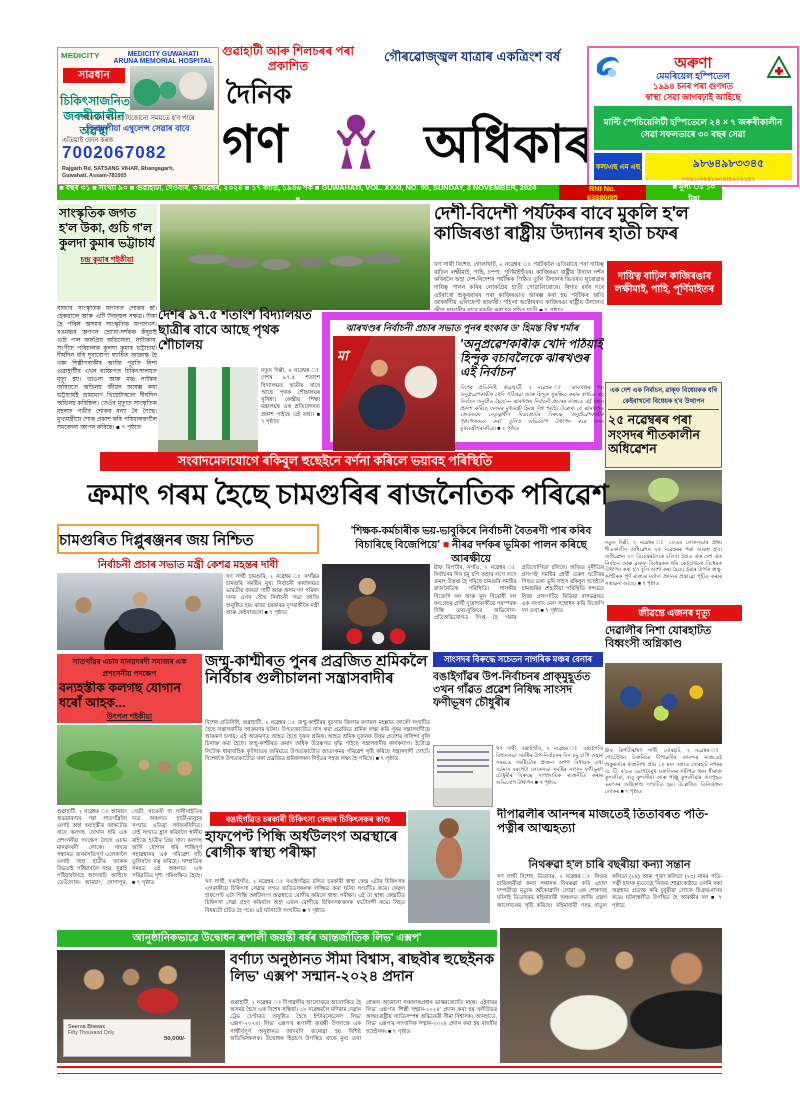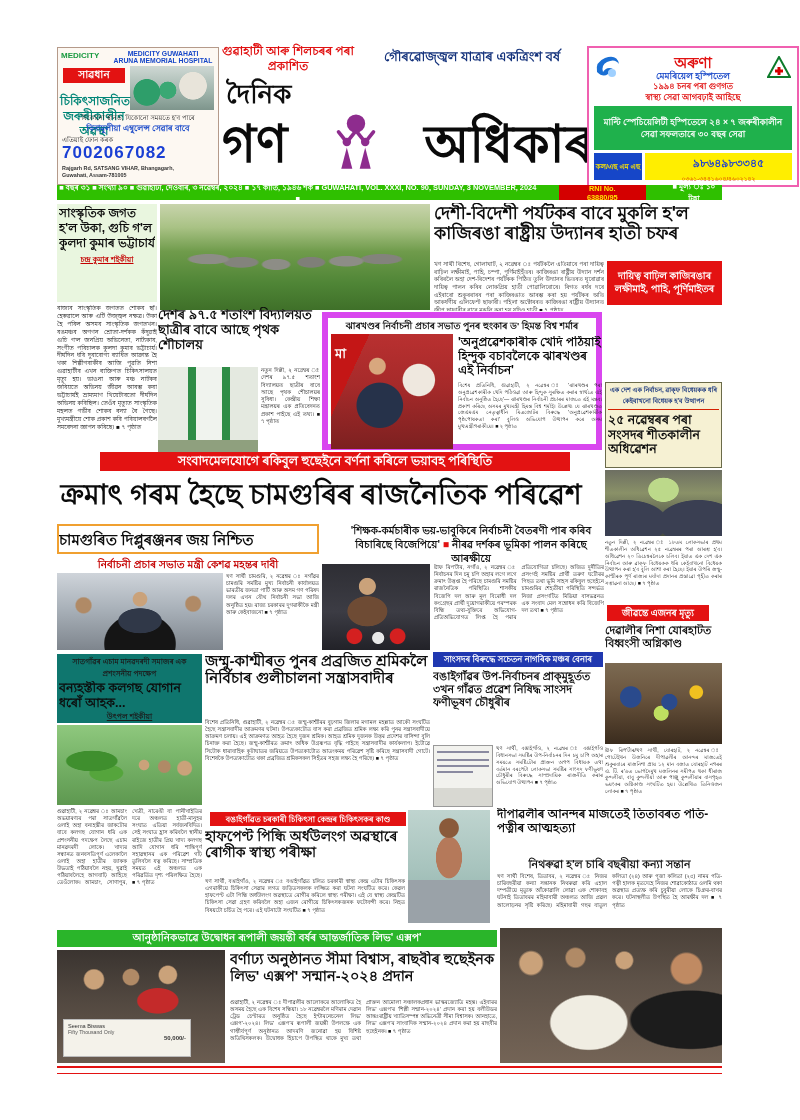--- a/index.html
+++ b/index.html
@@ -136,21 +136,21 @@
   <div class="abs banner red" style="left:607px;top:261px;width:115px;height:44px;font-size:9.6px;line-height:1.35;padding:0 3px;box-sizing:border-box;">
     <span>দায়িত্ব বাঢ়িল কাজিৰঙাৰ লক্ষীমাই, পাহি, পূৰ্ণিমাইতৰ</span>
   </div>
 
   <div class="hl abs" style="left:158px;top:307px;width:162px;height:57px;font-size:13px;">দেশৰ ৯৭.৫ শতাংশ বিদ্যালয়ত ছাত্ৰীৰ বাবে আছে পৃথক শৌচালয়</div>
   <div class="ph" style="left:158px;top:367px;width:100px;height:85px;background:
          linear-gradient(90deg,#e8ede4 0 30%,#2e8c46 30% 38%,#f0f3ee 38% 64%,#2e8c46 64% 72%,#e4e9e0 72% 100%),
          linear-gradient(180deg,#b9c4b2 0%,#dfe5da 100%);box-shadow:inset 0 -12px 0 #8fa07e;"></div>
   <div class="abs j" style="left:261px;top:367px;width:59px;height:85px;font-size:5.5px;">নতুন দিল্লী, ২ নৱেম্বৰ ঃ দেশৰ ৯৭.৫ শতাংশ বিদ্যালয়ত ছাত্ৰীৰ বাবে আছে পৃথক শৌচালয়ৰ সুবিধা। কেন্দ্ৰীয় শিক্ষা মন্ত্ৰালয়ৰ এক প্ৰতিবেদনত প্ৰকাশ পাইছে এই তথ্য। ■ ৭ পৃষ্ঠাত</div>
 
-  <div class="abs" style="left:322px;top:312px;width:280px;height:138px;border:6px solid #d946ef;background:#fff;box-sizing:border-box;">
+  <div class="abs" style="left:322px;top:312px;width:280px;height:138px;border:8px solid #d946ef;background:#fff;box-sizing:border-box;font-style:italic;">
     <div class="kicker" style="font-size:9.4px;color:#111;margin-top:1px;">ঝাৰখণ্ডৰ নিৰ্বাচনী প্ৰচাৰ সভাত পুনৰ হুংকাৰ ড' হিমন্ত বিশ্ব শৰ্মাৰ</div>
     <div class="ph" style="left:3px;top:16px;width:122px;height:115px;background:
            radial-gradient(circle at 38% 28%, #d8a77e 0 7%, transparent 8%),
            linear-gradient(115deg,#c41616 0 22%, transparent 22%),
            radial-gradient(ellipse at 40% 62%, #26324a 0 22%, transparent 23%),
            radial-gradient(circle at 72% 40%, #efe8df 0 14%, transparent 15%),
            linear-gradient(180deg,#b93030 0%,#a62a2a 45%,#7c2020 100%);">
       <span style="position:absolute;left:4px;top:10px;color:#fff;font-weight:bold;font-size:13px;">মা</span>
     </div>
     <div class="hl abs" style="left:130px;top:18px;width:144px;height:44px;font-size:12px;">'অনুপ্ৰৱেশকাৰীক খেদি পঠিয়াই হিন্দুক বচাবলৈকে ঝাৰখণ্ডৰ এই নিৰ্বাচন'</div>
@@ -161,36 +161,36 @@
     <div class="kicker" style="font-size:6.4px;color:#14327c;border-bottom:1px solid #d42000;padding-bottom:2px;">এক দেশ এক নিৰ্বাচন, ৱাক্ফ বিধেয়কক ধৰি কেইবাখনো বিধেয়ক হ'ব উত্থাপন</div>
     <div class="hl" style="font-size:12.5px;margin-top:3px;">২৫ নৱেম্বৰৰ পৰা সংসদৰ শীতকালীন অধিৱেশন</div>
   </div>
   <div class="ph" style="left:605px;top:470px;width:117px;height:66px;background:
          radial-gradient(ellipse at 50% 30%, #bcd98a 0 18%, transparent 19%),
          radial-gradient(ellipse at 18% 80%, #3a3f52 0 30%, transparent 31%),
          radial-gradient(ellipse at 80% 80%, #3a3f52 0 30%, transparent 31%),
          linear-gradient(180deg,#6d6f62 0%,#8a9168 35%,#5d6350 70%,#474c3e 100%);"></div>
   <div class="abs j" style="left:605px;top:539px;width:117px;height:62px;font-size:5.2px;">নতুন দিল্লী, ২ নৱেম্বৰ ঃ ১৮তম লোকসভাৰ প্ৰথম শীতকালীন অধিৱেশন ২৫ নৱেম্বৰৰ পৰা আৰম্ভ হ'ব। অধিৱেশন ২০ ডিচেম্বৰলৈকে চলিব। ইয়াত এক দেশ এক নিৰ্বাচন আৰু ৱাক্ফ বিধেয়কক ধৰি কেইবাখনো বিধেয়ক উত্থাপন কৰা হ'ব বুলি আশা কৰা হৈছে। ইয়াৰ উপৰি জম্মু-কাশ্মীৰক পূৰ্ণ ৰাজ্যৰ মৰ্যাদা প্ৰদানৰ প্ৰস্তাৱো গৃহীত কৰাৰ সম্ভাৱনা আছে। ■ ৭ পৃষ্ঠাত</div>
 
-  <div class="abs banner red" style="left:607px;top:605px;width:102px;height:16px;font-size:9.2px;">
+  <div class="abs banner red" style="left:607px;top:605px;width:135px;height:16px;font-size:9.2px;">
     <span>জীৱন্তে এজনৰ মৃত্যু</span>
   </div>
   <div class="hl abs" style="left:605px;top:624px;width:117px;height:37px;font-size:11px;">দেৱালীৰ নিশা যোৰহাটত বিধ্বংসী অগ্নিকাণ্ড</div>
   <div class="ph" style="left:605px;top:663px;width:117px;height:81px;background:
          radial-gradient(circle at 22% 42%, #2a4a8c 0 10%, transparent 11%),
          radial-gradient(circle at 55% 48%, #2a4a8c 0 10%, transparent 11%),
          radial-gradient(circle at 78% 36%, #f0c020 0 6%, transparent 7%),
          radial-gradient(circle at 48% 62%, #bfe060 0 9%, transparent 10%),
          linear-gradient(180deg,#7c6a52 0%,#6a553e 40%,#4e3c2a 75%,#3a2c1e 100%);"></div>
   <div class="abs j" style="left:605px;top:747px;width:117px;height:57px;font-size:5.2px;">ষ্টাফ ৰিপ'ৰ্টাৰ/খণ সাৰ্থী, যোৰহাট, ২ নৱেম্বৰ ঃ গোটেইখন উজনিৰে দীপাৱলীৰ আনন্দৰ মাজতেই শুকুৰবাৰে মাজনিশা প্ৰায় ১২ মান বজাত যোৰহাট নগৰৰ এ. টি. ৰ'ডত ভোগদৈমুখ মজলিনৰ সমীপত থকা ধীৰাজ কুন্দলীয়া, বাবু কুন্দলীয়া আৰু পাঞ্জু কুন্দলীয়াৰ বাসগৃহত ভয়ংকৰ অগ্নিকাণ্ড সংঘটিত হয়। উল্লেখিত তিনিওজন লোকৰ ■ ৭ পৃষ্ঠাত</div>
 
   <div class="abs banner red" style="left:100px;top:452px;width:470px;height:19px;font-size:12.5px;">
     <span>সংবাদমেলযোগে ৰকিবুল হুছেইনে বৰ্ণনা কৰিলে ভয়াবহ পৰিস্থিতি</span>
   </div>
-  <div class="abs b c" style="left:47px;top:473px;width:548px;height:48px;font-size:28px;color:#0a0a0a;white-space:nowrap;overflow:hidden;font-weight:900;">ক্ৰমাৎ গৰম হৈছে চামগুৰিৰ ৰাজনৈতিক পৰিৱেশ</div>
+  <div class="abs b c" style="left:74px;top:473px;width:548px;height:48px;font-size:28px;color:#0a0a0a;white-space:nowrap;overflow:hidden;font-weight:900;">ক্ৰমাৎ গৰম হৈছে চামগুৰিৰ ৰাজনৈতিক পৰিৱেশ</div>
 
   <div class="abs hl" style="left:57px;top:524px;width:262px;height:30px;border:2px solid #f0a030;font-size:15px;line-height:28px;box-sizing:border-box;">
     <span>চামগুৰিত দিপ্লুৰঞ্জনৰ জয় নিশ্চিত</span>
   </div>
   <div class="abs b c" style="left:57px;top:557px;width:262px;font-size:10.5px;color:#c40000;">নিৰ্বাচনী প্ৰচাৰ সভাত মন্ত্ৰী কেশৱ মহন্তৰ দাবী</div>
   <div class="ph" style="left:57px;top:573px;width:166px;height:77px;background:
          radial-gradient(circle at 50% 34%, #caa27a 0 7%, transparent 8%),
          radial-gradient(ellipse at 50% 62%, #303848 0 18%, transparent 19%),
          radial-gradient(circle at 16% 42%, #b08a66 0 5%, transparent 6%),
          radial-gradient(circle at 82% 40%, #b08a66 0 5%, transparent 6%),
@@ -205,21 +205,21 @@
   </div>
   <div class="ph" style="left:322px;top:564px;width:108px;height:86px;background:
          radial-gradient(circle at 42% 26%, #caa27a 0 9%, transparent 10%),
          radial-gradient(ellipse at 42% 55%, #6e4b34 0 22%, transparent 23%),
          radial-gradient(circle at 30% 84%, #d42020 0 7%, transparent 8%),
          radial-gradient(circle at 52% 86%, #e8e8e8 0 6%, transparent 7%),
          radial-gradient(circle at 70% 84%, #d42020 0 7%, transparent 8%),
          linear-gradient(180deg,#2e2e34 0%,#3c3c44 55%,#222228 100%);"></div>
   <div class="abs j cols2" style="left:434px;top:564px;width:170px;height:86px;font-size:5.4px;">ষ্টাফ ৰিপ'ৰ্টাৰ, নগাঁও, ২ নৱেম্বৰ ঃ নিৰ্বাচনৰ দিন চমু চপি অহাৰ লগে লগে ক্ৰমাৎ উত্তপ্ত হৈ পৰিছে চামগুৰি সমষ্টিৰ ৰাজনৈতিক পৰিস্থিতি। শাসকীয় বিজেপি দল আৰু মূল বিৰোধী দল কংগ্ৰেছৰ প্ৰাৰ্থী দুয়োগৰাকীয়ে পৰস্পৰক বিন্ধি তথ্য-যুক্তিৰে অভিযোগ-প্ৰতিঅভিযোগত লিপ্ত হৈ পৰাৰ প্ৰতিযোগিতা চলিছে। অজিত দুৰ্নীতিৰ প্ৰসংগই সমষ্টিৰ প্ৰাৰ্থী তৰুণ ঘটৌৰৰ পিছত তথা ভূমি সাহস ৰকিবুল হুছেইনে চামগুৰিৰ শেহতীয়া পৰিস্থিতি সন্দৰ্ভত নিজা প্ৰসংগটিত মিডিয়া বাসভৱনত এক সংবাদ মেল সম্বোধন কৰি বিজেপি দল তথা ■ ৭ পৃষ্ঠাত</div>
 
-  <div class="abs" style="left:57px;top:654px;width:145px;height:69px;background:#0f766e;padding:2px;box-sizing:border-box;">
+  <div class="abs" style="left:57px;top:654px;width:145px;height:69px;background:#ef4444;padding:2px;box-sizing:border-box;">
     <div class="kicker" style="font-size:7.4px;color:#1c1c1c;">সাতগাঁৱৰ এচাম মানৱদৰদী সমাজৰ এক প্ৰশংসনীয় পদক্ষেপ</div>
     <div class="hl" style="font-size:12.5px;margin-top:1px;">বন্যহস্তীক কলগছ যোগান ধৰোঁ আহক...</div>
     <div class="byline" style="font-size:7.6px;color:#1c1c1c;">উৎপল শইকীয়া</div>
   </div>
   <div class="ph" style="left:57px;top:725px;width:145px;height:80px;background:
          radial-gradient(ellipse at 24% 45%, #3f8f2e 0 16%, transparent 17%),
          radial-gradient(ellipse at 34% 60%, #55a53c 0 12%, transparent 13%),
          radial-gradient(circle at 60% 50%, #caa27a 0 5%, transparent 6%),
          radial-gradient(circle at 74% 52%, #b08a66 0 5%, transparent 6%),
          radial-gradient(circle at 88% 54%, #caa27a 0 5%, transparent 6%),

